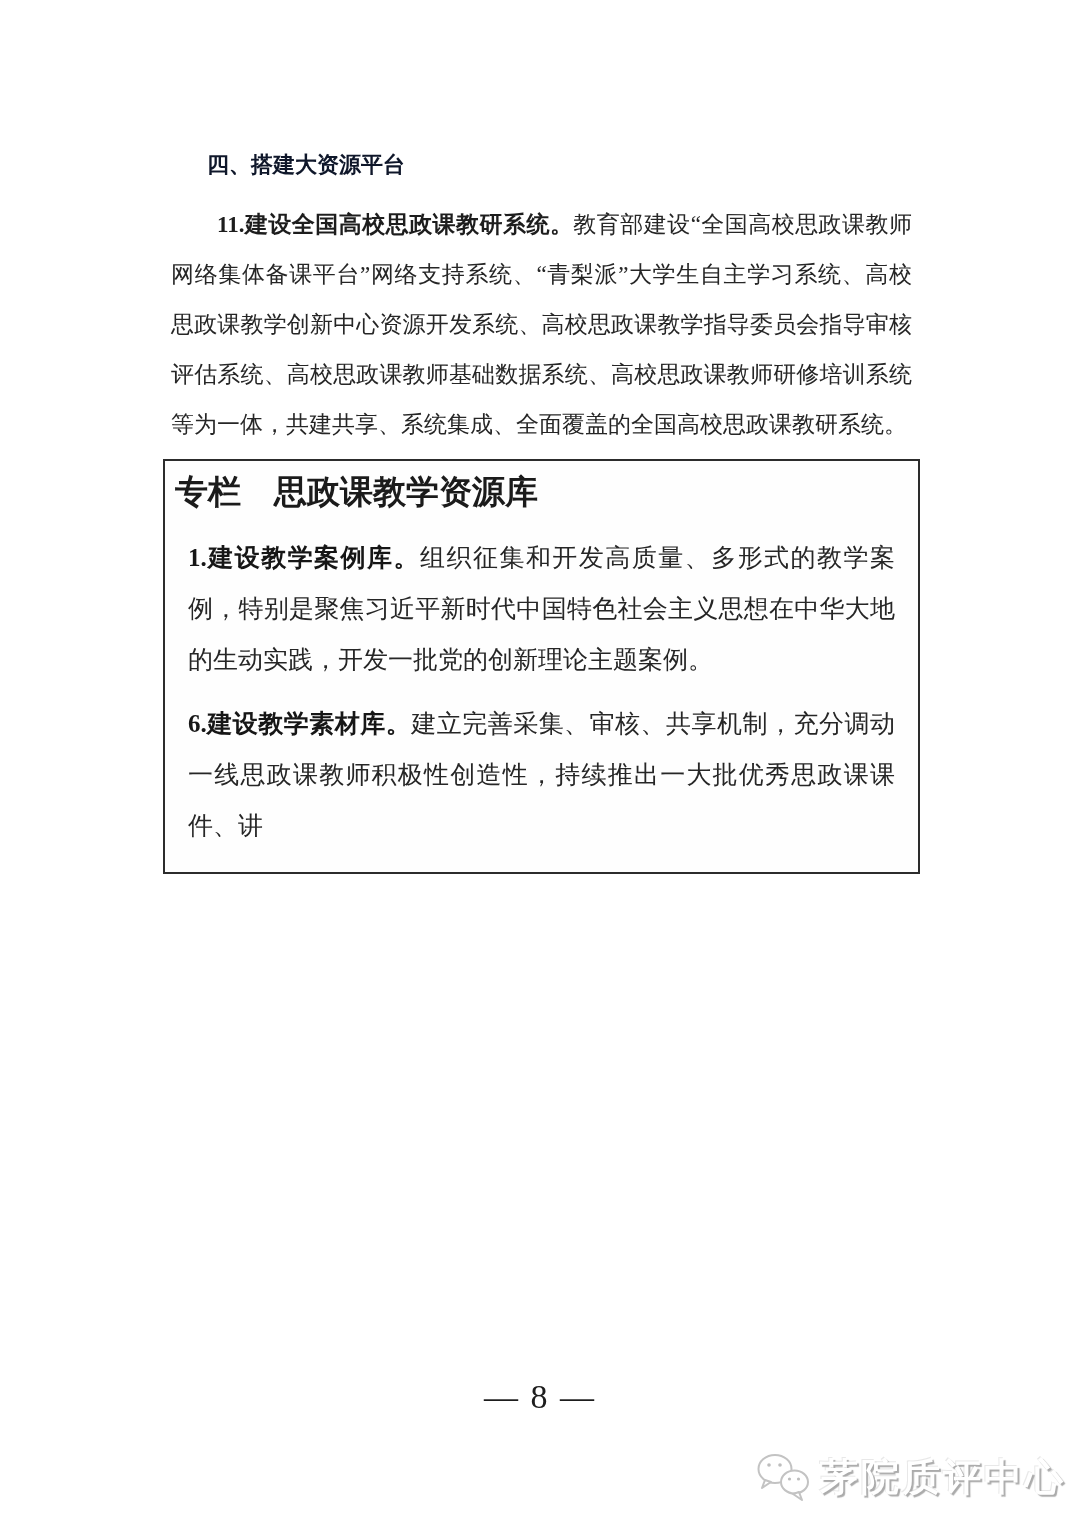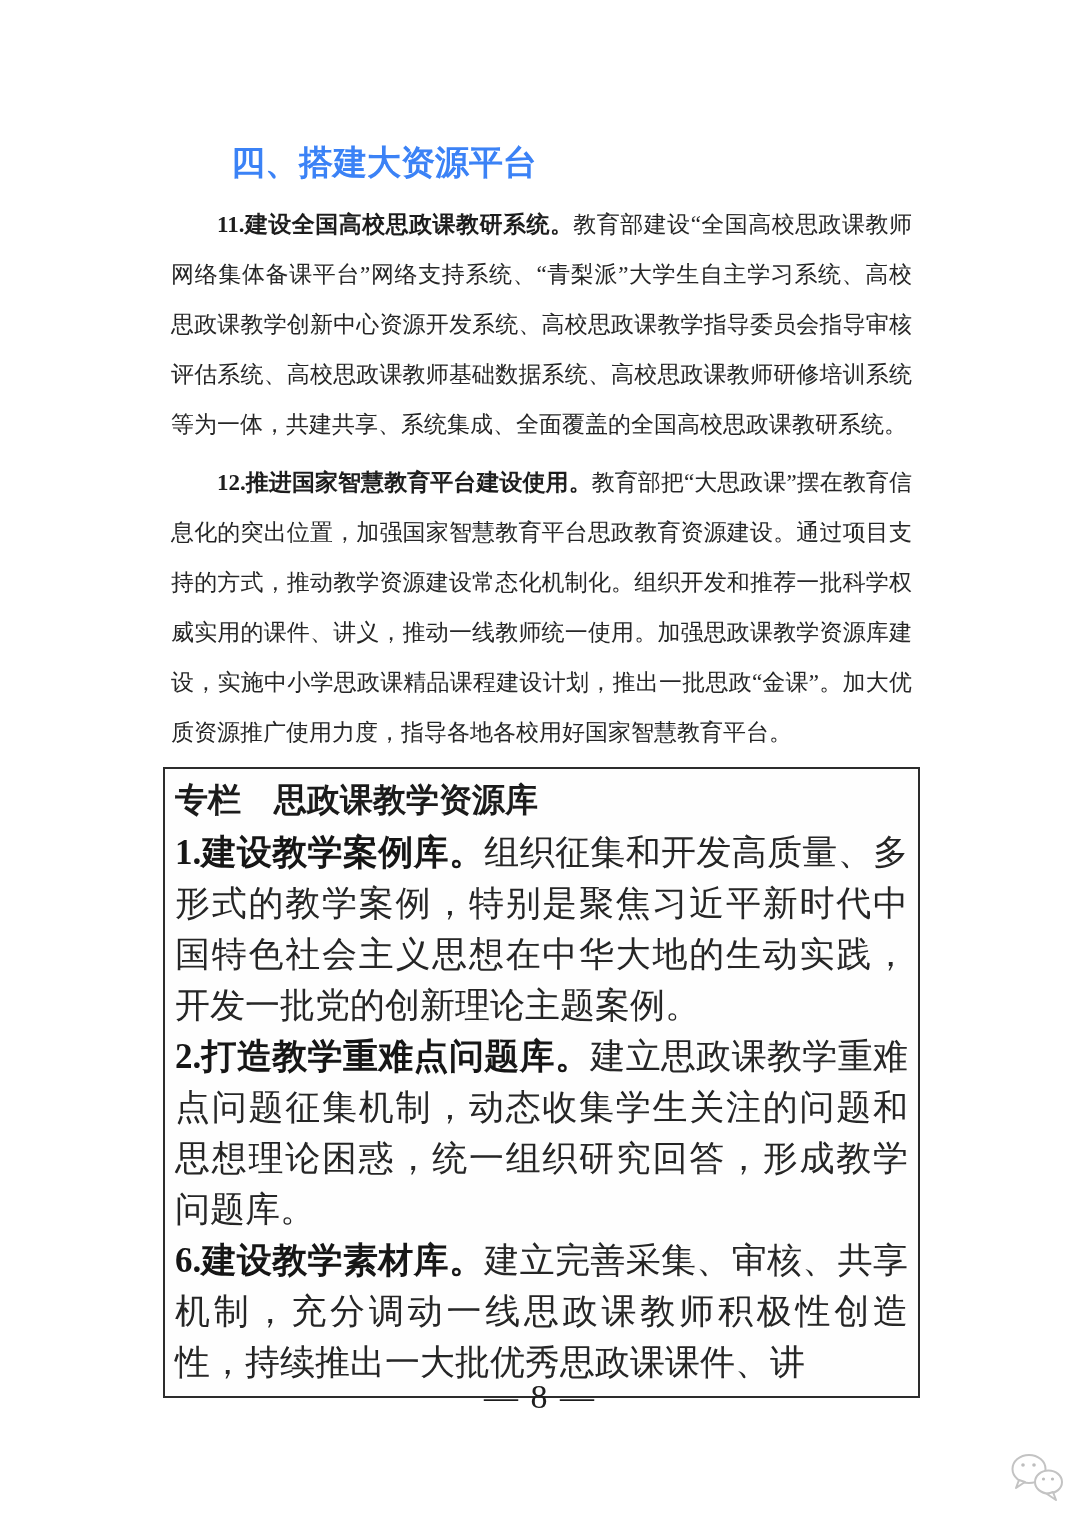--- a/index.html
+++ b/index.html
@@ -7,41 +7,41 @@
     width:1080px;height:1527px;position:relative;
     background:#ffffff;
     font-family:"Liberation Serif","DejaVu Serif",serif;
     color:#222;
     overflow:hidden;
   }
   .content{
     position:absolute;left:163px;top:140px;width:757px;
   }
   .heading{
-    font-family:Liberation Mono, monospace;
-    font-weight:bold;font-size:34px;line-height:50px;
-    text-indent:2em;margin:0 0 10px 0;color:#3b82f6;
+    font-family:Liberation Serif, serif;
+    font-weight:bold;font-size:22px;line-height:50px;
+    text-indent:2em;margin:0 0 10px 0;color:#0f172a;
   }
   .para{
     margin:8px;font-size:23px;line-height:50px;
     text-indent:2em;text-align:justify;color:#262626;
   }
   .para .lead{font-weight:bold;color:#1d1d1d;}
   .column-box{
     margin-top:9px;box-sizing:border-box;width:757px;
     border:2px solid #2c2c2c;background:#fefefe;
     padding:4px 10px 8px 10px;
   }
   .box-title{
     font-family:"Liberation Sans","DejaVu Sans",sans-serif;
     font-weight:bold;font-size:33px;line-height:54px;
     text-align:left;color:#1b1b1b;
   }
   .box-item{
-    margin:0;font-size:35px;line-height:51px;
+    margin:13px;font-size:25px;line-height:51px;
     text-align:justify;text-indent:0;color:#262626;
   }
   .box-item .lead{font-weight:bold;color:#161616;}
   .page-number{
     position:absolute;left:0;right:0;top:1378px;
     text-align:center;font-size:34px;color:#1d1d1d;
     letter-spacing:2px;
   }
   .watermark{
     position:absolute;right:14px;bottom:24px;
@@ -60,28 +60,26 @@
 <body>
 
 <div class="page">
 
   <main class="content">
 
     <h2 class="heading">四、搭建大资源平台</h2>
 
     <p class="para"><span class="lead">11.建设全国高校思政课教研系统。</span><span>教育部建设“全国高校思政课教师网络集体备课平台”网络支持系统、“青梨派”大学生自主学习系统、高校思政课教学创新中心资源开发系统、高校思政课教学指导委员会指导审核评估系统、高校思政课教师基础数据系统、高校思政课教师研修培训系统等为一体，共建共享、系统集成、全面覆盖的全国高校思政课教研系统。</span></p>
 
-    <p class="para"><span class="lead">12.推进国家智慧教育平台建设使用。</span><span>教育部把“大思政课”摆在教育信息化的突出位置，加强国家智慧教育平台思政教育资源建设。通过项目支持的方式，推动教学资源建设常态化机制化。组织开发和推荐一批科学权威实用的课件、讲义，推动一线教师统一使用。加强思政课教学资源库建设，实施中小学思政课精品课程建设计划，推出一批思政“金课”。加大优质资源推广使用力度，指导各地各校用好国家智慧教育平台。</span></p>
 
     <section class="column-box">
       <div class="box-title">专栏　思政课教学资源库</div>
 
       <p class="box-item"><span class="lead">1.建设教学案例库。</span><span>组织征集和开发高质量、多形式的教学案例，特别是聚焦习近平新时代中国特色社会主义思想在中华大地的生动实践，开发一批党的创新理论主题案例。</span></p>
 
-      <p class="box-item"><span class="lead">2.打造教学重难点问题库。</span><span>建立思政课教学重难点问题征集机制，动态收集学生关注的问题和思想理论困惑，统一组织研究回答，形成教学问题库。</span></p>
 
       <p class="box-item"><span class="lead">6.建设教学素材库。</span><span>建立完善采集、审核、共享机制，充分调动一线思政课教师积极性创造性，持续推出一大批优秀思政课课件、讲</span></p>
     </section>
 
   </main>
 
   <div class="page-number">— 8 —</div>
 
   <div class="watermark">
     <span class="wm-icon">
@@ -91,15 +89,16 @@
         <path d="M9 29 L6 37 L15 31 Z" fill="#ffffff" stroke="#c3c3c3" stroke-width="2" stroke-linejoin="round"></path>
         <circle cx="13" cy="14" r="1.8" fill="#bdbdbd"></circle>
         <circle cx="24" cy="14" r="1.8" fill="#bdbdbd"></circle>
 
         <ellipse cx="38.5" cy="31" rx="13.5" ry="11.5" fill="#ffffff" stroke="#c3c3c3" stroke-width="2"></ellipse>
         <path d="M43 41 L46 49 L37 43 Z" fill="#ffffff" stroke="#c3c3c3" stroke-width="2" stroke-linejoin="round"></path>
         <circle cx="33.5" cy="28" r="1.6" fill="#bdbdbd"></circle>
         <circle cx="42.5" cy="28" r="1.6" fill="#bdbdbd"></circle>
       </svg>
     </span>
+    <span class="wm-text">茅院质评中心</span>
   </div>
 
 </div>
 
 </body></html>

